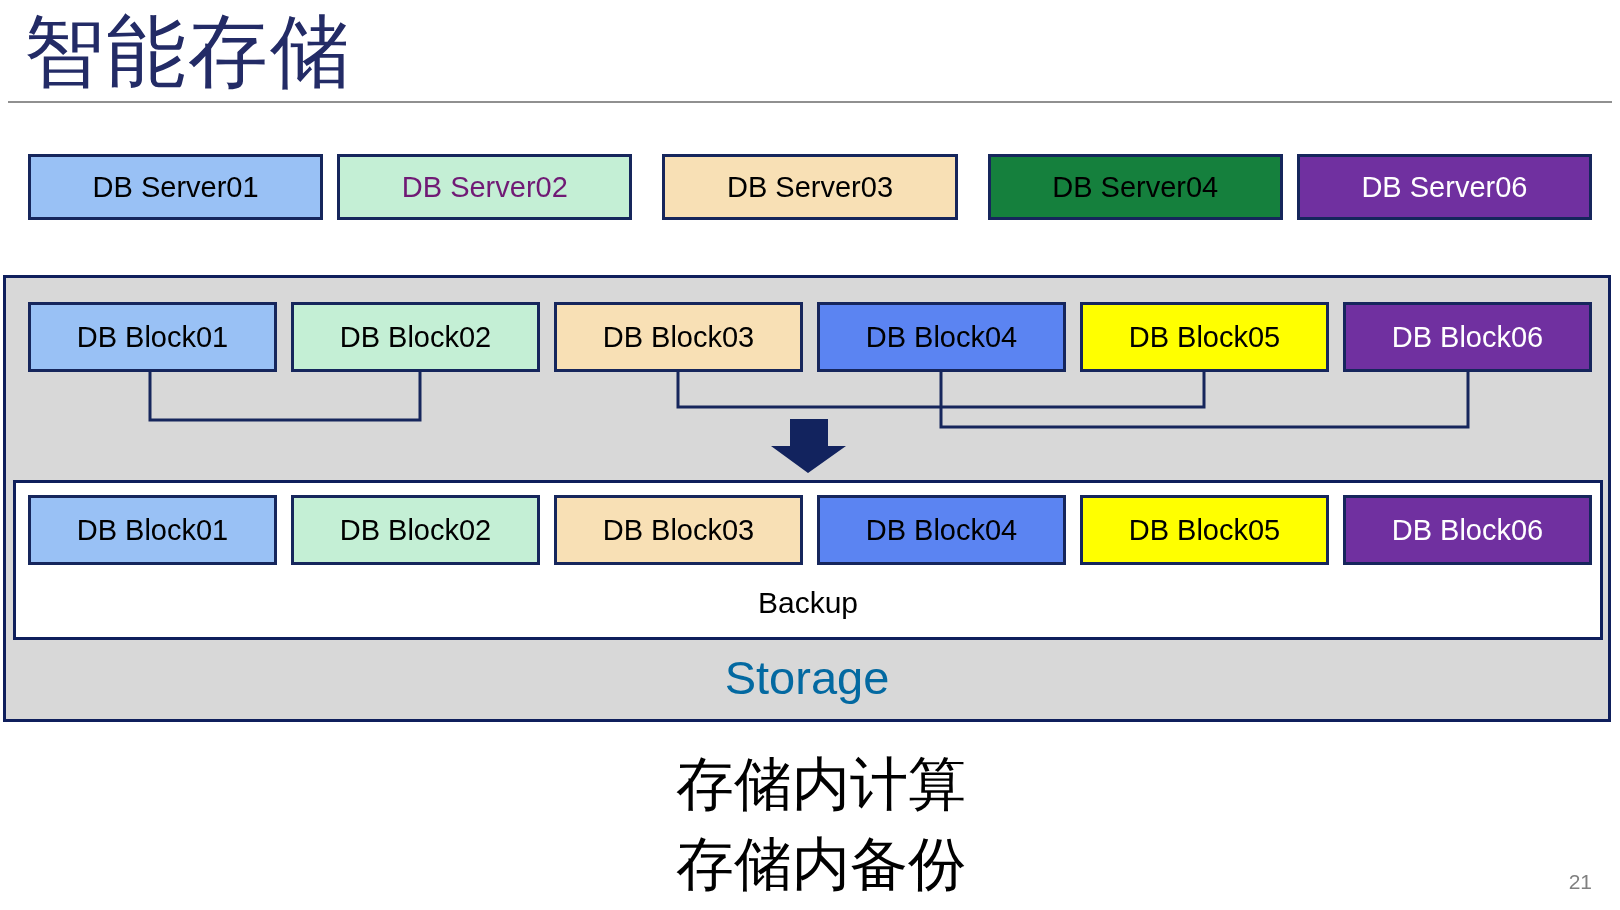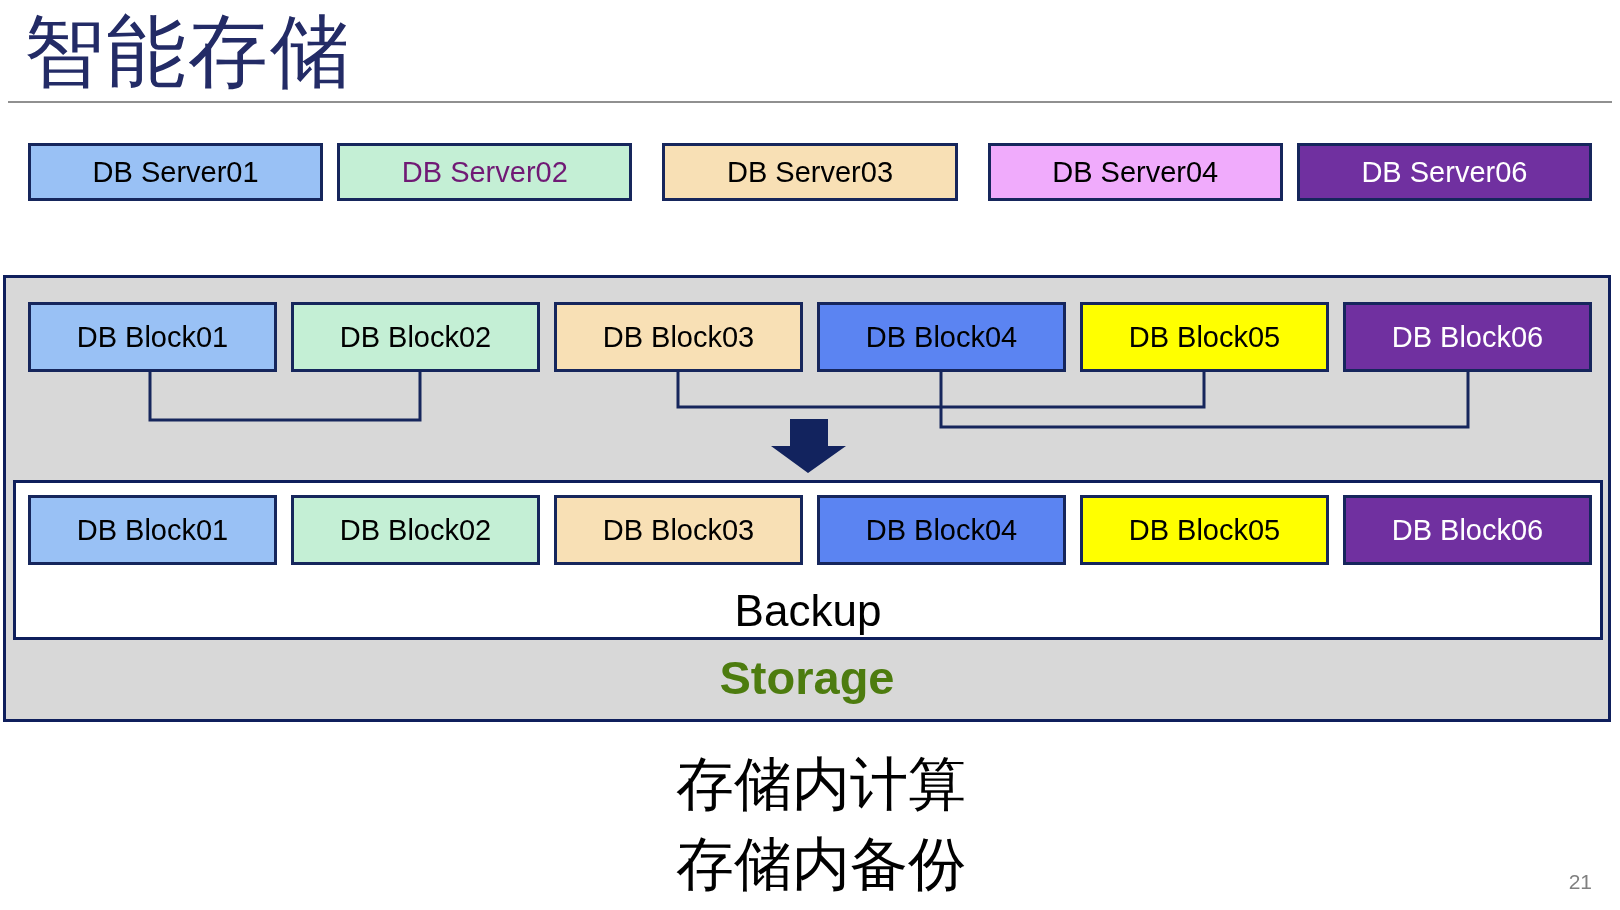--- a/index.html
+++ b/index.html
@@ -21,39 +21,39 @@
   
   .box-row{
     left:28px;width:1564px;height:70px;
     display:flex;gap:14px;
   }
   .box{
     flex:1;display:flex;align-items:center;justify-content:center;
     border:3px solid #16265C;box-sizing:border-box;
     font-size:29px;color:#000;white-space:nowrap;
   }
-  #server-row{top:143px;height:58px;}
+  #server-row{top:154px;height:66px;}
   #top-block-row{top:302px;}
   #bottom-block-row{top:495px;}
   
   #storage-container{
     left:3px;top:275px;width:1608px;height:447px;
     background:#D8D8D8;border:3px solid #0F1F5C;box-sizing:border-box;
   }
   #backup-box{
     left:13px;top:480px;width:1590px;height:160px;
     background:#ffffff;border:3px solid #0F1F5C;box-sizing:border-box;
   }
   #backup-label{
     left:13px;top:586px;width:1590px;
-    text-align:center;font-size:44px;color:#000;
+    text-align:center;font-size:30px;color:#000;
   }
   #storage-label{
     left:3px;top:650px;width:1608px;
-    text-align:center;font-size:47px;font-weight:bold;color:#4d7c0f;
+    text-align:center;font-size:47px;font-weight:normal;color:#0369a1;
   }
   
   #diagram-overlay{
     left:0;top:0;width:1620px;height:480px;pointer-events:none;
   }
   #diagram-overlay path{stroke:#16265C;stroke-width:3;fill:none;}
   #diagram-overlay polygon{fill:#12235E;stroke:none;}
   
   #caption{
     left:16px;top:744px;width:1610px;
@@ -67,21 +67,21 @@
 </head>
 <body>
 
 <div class="abs" id="slide-title">智能存储</div>
 <div class="abs" id="title-rule"></div>
 
 <div class="abs box-row" id="server-row">
   <div class="box" style="background: rgb(153, 193, 245); color: rgb(0, 0, 0);">DB Server01</div>
   <div class="box" style="background: rgb(196, 239, 213); color: #701a75;">DB Server02</div>
   <div class="box" style="background: rgb(248, 224, 181); color: rgb(0, 0, 0); margin-left: 16px;">DB Server03</div>
-  <div class="box" style="background: #f0abfc; color: rgb(0, 0, 0); margin-left: 16px;">DB Server04</div>
+  <div class="box" style="background: #15803d; color: rgb(0, 0, 0); margin-left: 16px;">DB Server04</div>
   <div class="box" style="background: rgb(112, 48, 160); color: rgb(255, 255, 255);">DB Server06</div>
 </div>
 
 <div class="abs" id="storage-container"></div>
 
 <div class="abs box-row" id="top-block-row">
   <div class="box" style="background: rgb(153, 193, 245); color: rgb(0, 0, 0);">DB Block01</div>
   <div class="box" style="background: rgb(196, 239, 213); color: rgb(0, 0, 0);">DB Block02</div>
   <div class="box" style="background: rgb(248, 224, 181); color: rgb(0, 0, 0);">DB Block03</div>
   <div class="box" style="background: rgb(91, 132, 242); color: rgb(0, 0, 0);">DB Block04</div>

